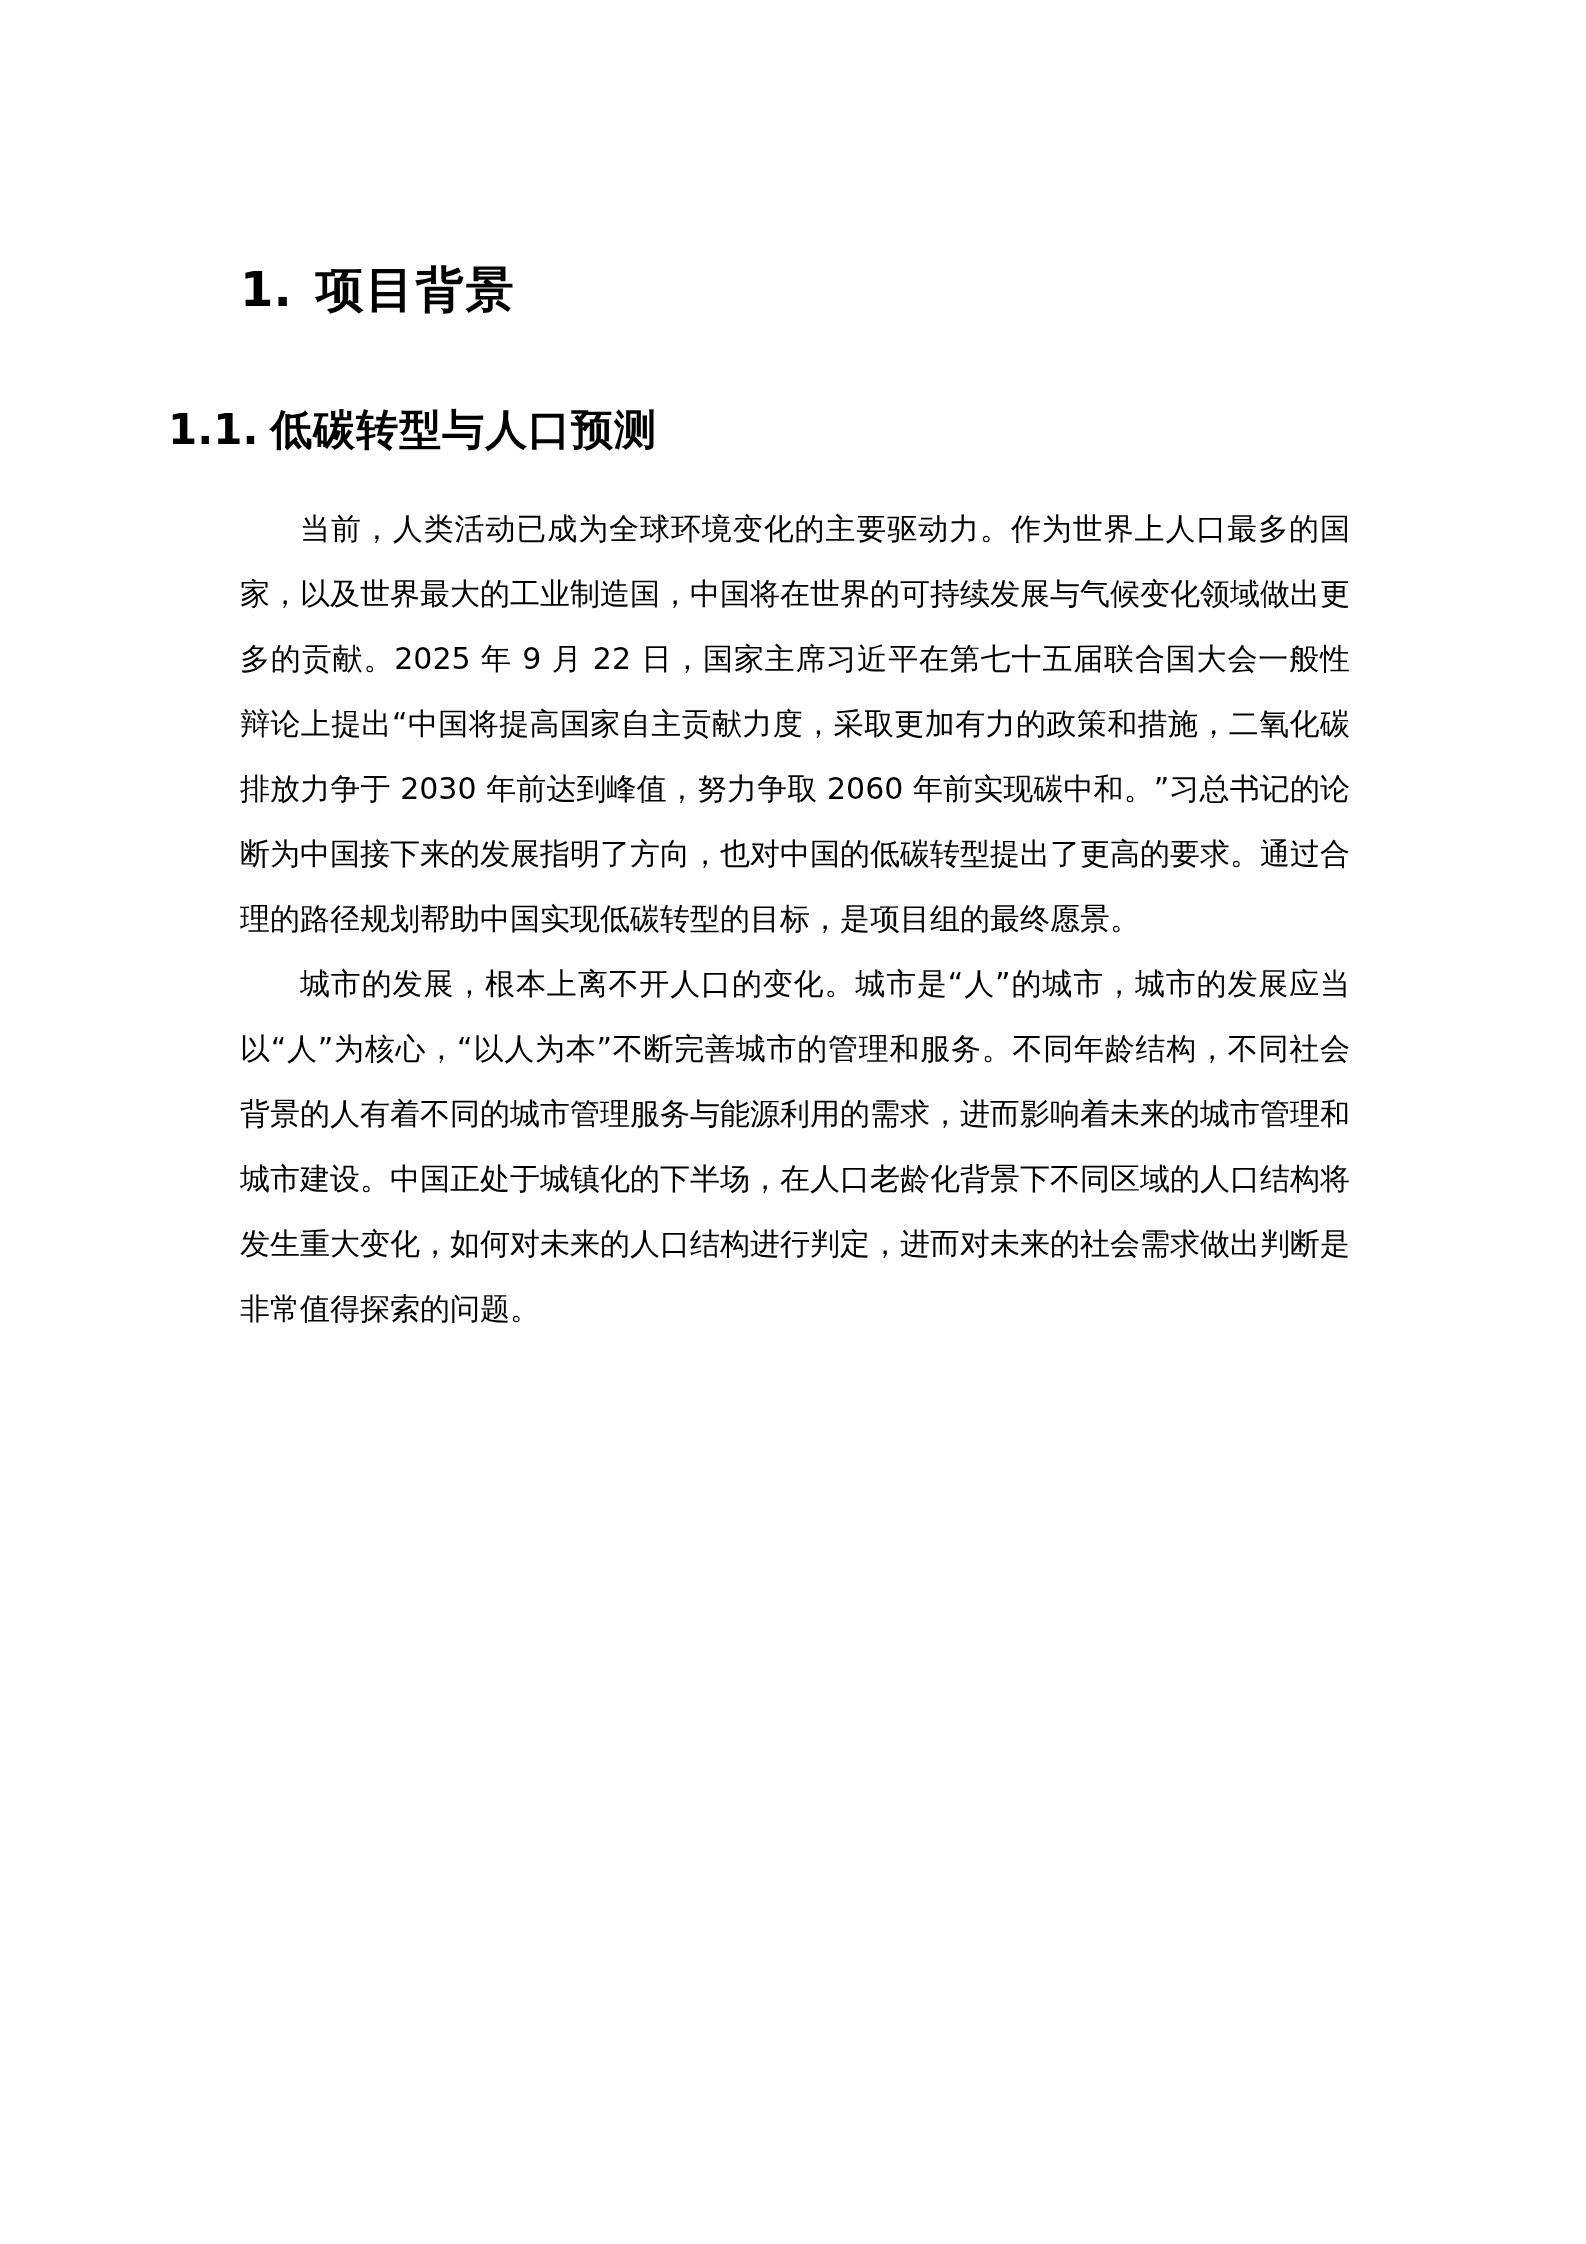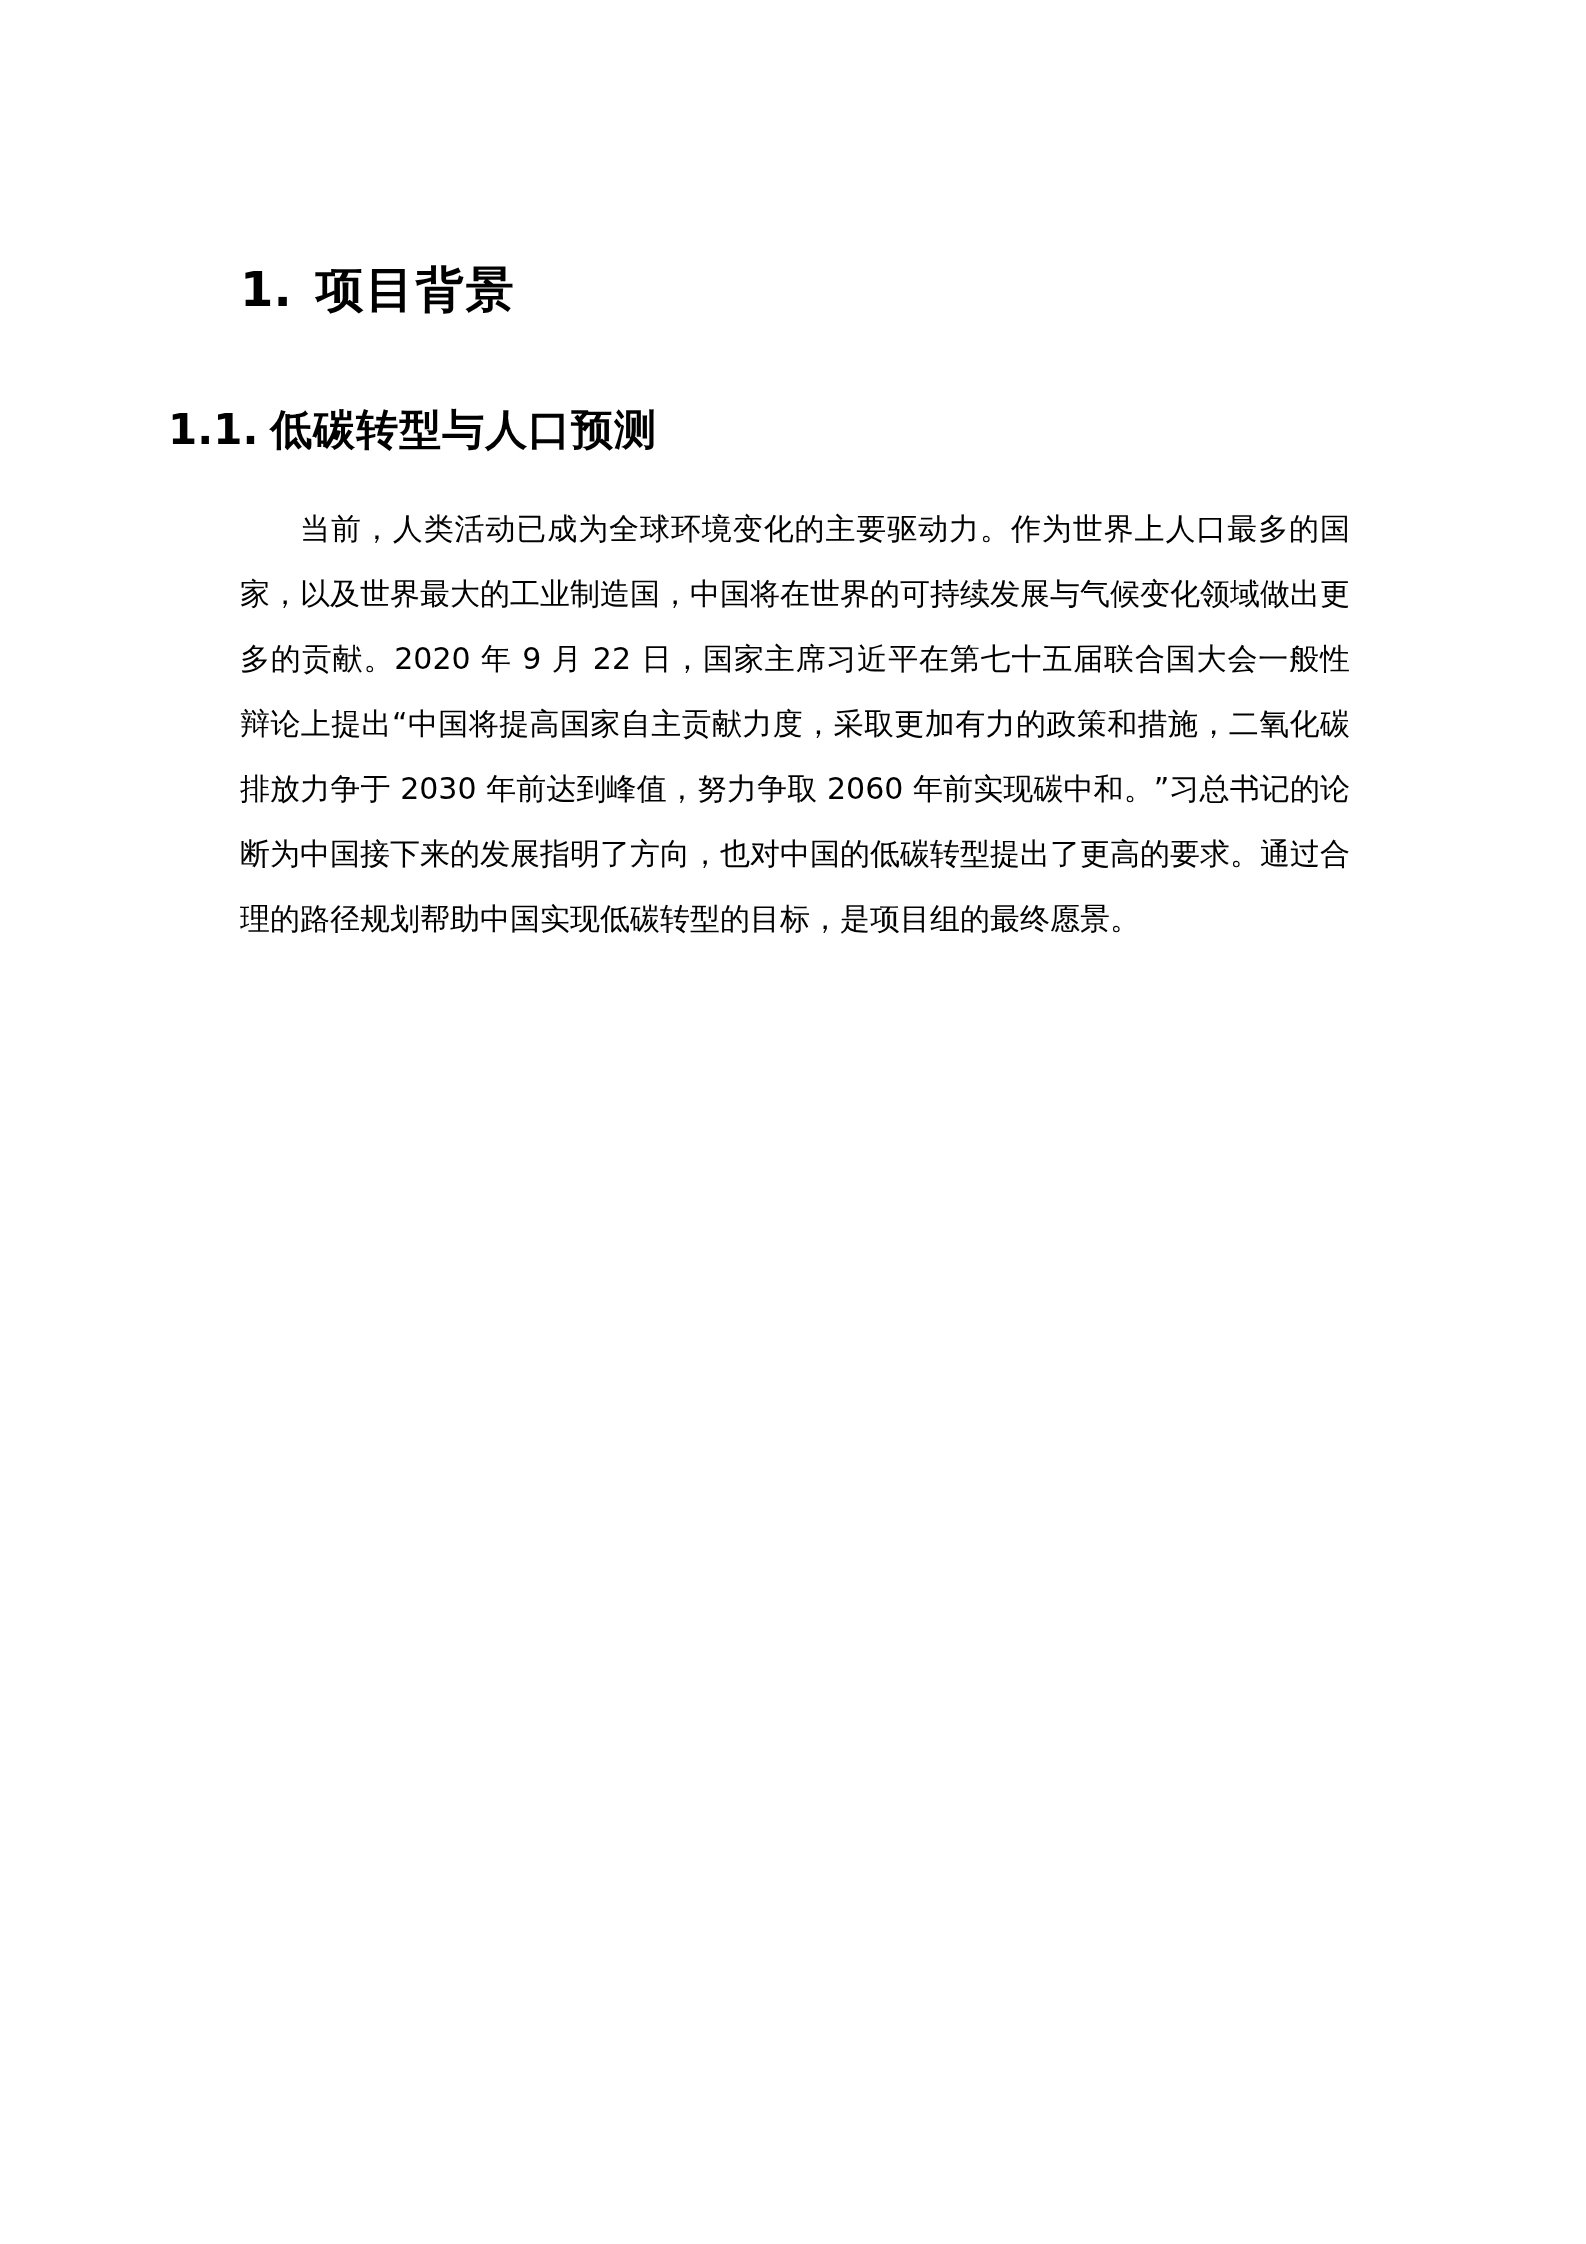--- a/index.html
+++ b/index.html
@@ -64,16 +64,17 @@
 
   <h1 class="sec-heading">
     <span class="h-num">1.</span><span>项目背景</span>
   </h1>
 
   <h2 class="subsec-heading">
     <span class="h-num">1.1.</span><span>低碳转型与人口预测</span>
   </h2>
 
   <div class="doc-body">
-    <p>当前，人类活动已成为全球环境变化的主要驱动力。作为世界上人口最多的国家，以及世界最大的工业制造国，中国将在世界的可持续发展与气候变化领域做出更多的贡献。2020 年 9 月 22 日，国家主席习近平在第七十五届联合国大会一般性辩论上提出“中国将提高国家自主贡献力度，采取更加有力的政策和措施，二氧化碳排放力争于 2030 年前达到峰值，努力争取 2060 年前实现碳中和。”习总书记的论断为中国接下来的发展指明了方向，也对中国的低碳转型提出了更高的要求。通过合理的路径规划帮助中国实现低碳转型的目标，是项目组的最终愿景。</p>
+    <p>当前，人类活动已成为全球环境变化的主要驱动力。作为世界上人口最多的国家，以及世界最大的工业制造国，中国将在世界的可持续发展与气候变化领域做出更多的贡献。2025 年 9 月 22 日，国家主席习近平在第七十五届联合国大会一般性辩论上提出“中国将提高国家自主贡献力度，采取更加有力的政策和措施，二氧化碳排放力争于 2030 年前达到峰值，努力争取 2060 年前实现碳中和。”习总书记的论断为中国接下来的发展指明了方向，也对中国的低碳转型提出了更高的要求。通过合理的路径规划帮助中国实现低碳转型的目标，是项目组的最终愿景。</p>
+    <p>城市的发展，根本上离不开人口的变化。城市是“人”的城市，城市的发展应当以“人”为核心，“以人为本”不断完善城市的管理和服务。不同年龄结构，不同社会背景的人有着不同的城市管理服务与能源利用的需求，进而影响着未来的城市管理和城市建设。中国正处于城镇化的下半场，在人口老龄化背景下不同区域的人口结构将发生重大变化，如何对未来的人口结构进行判定，进而对未来的社会需求做出判断是非常值得探索的问题。</p>
   </div>
 
 </div>
 
 </body></html>

